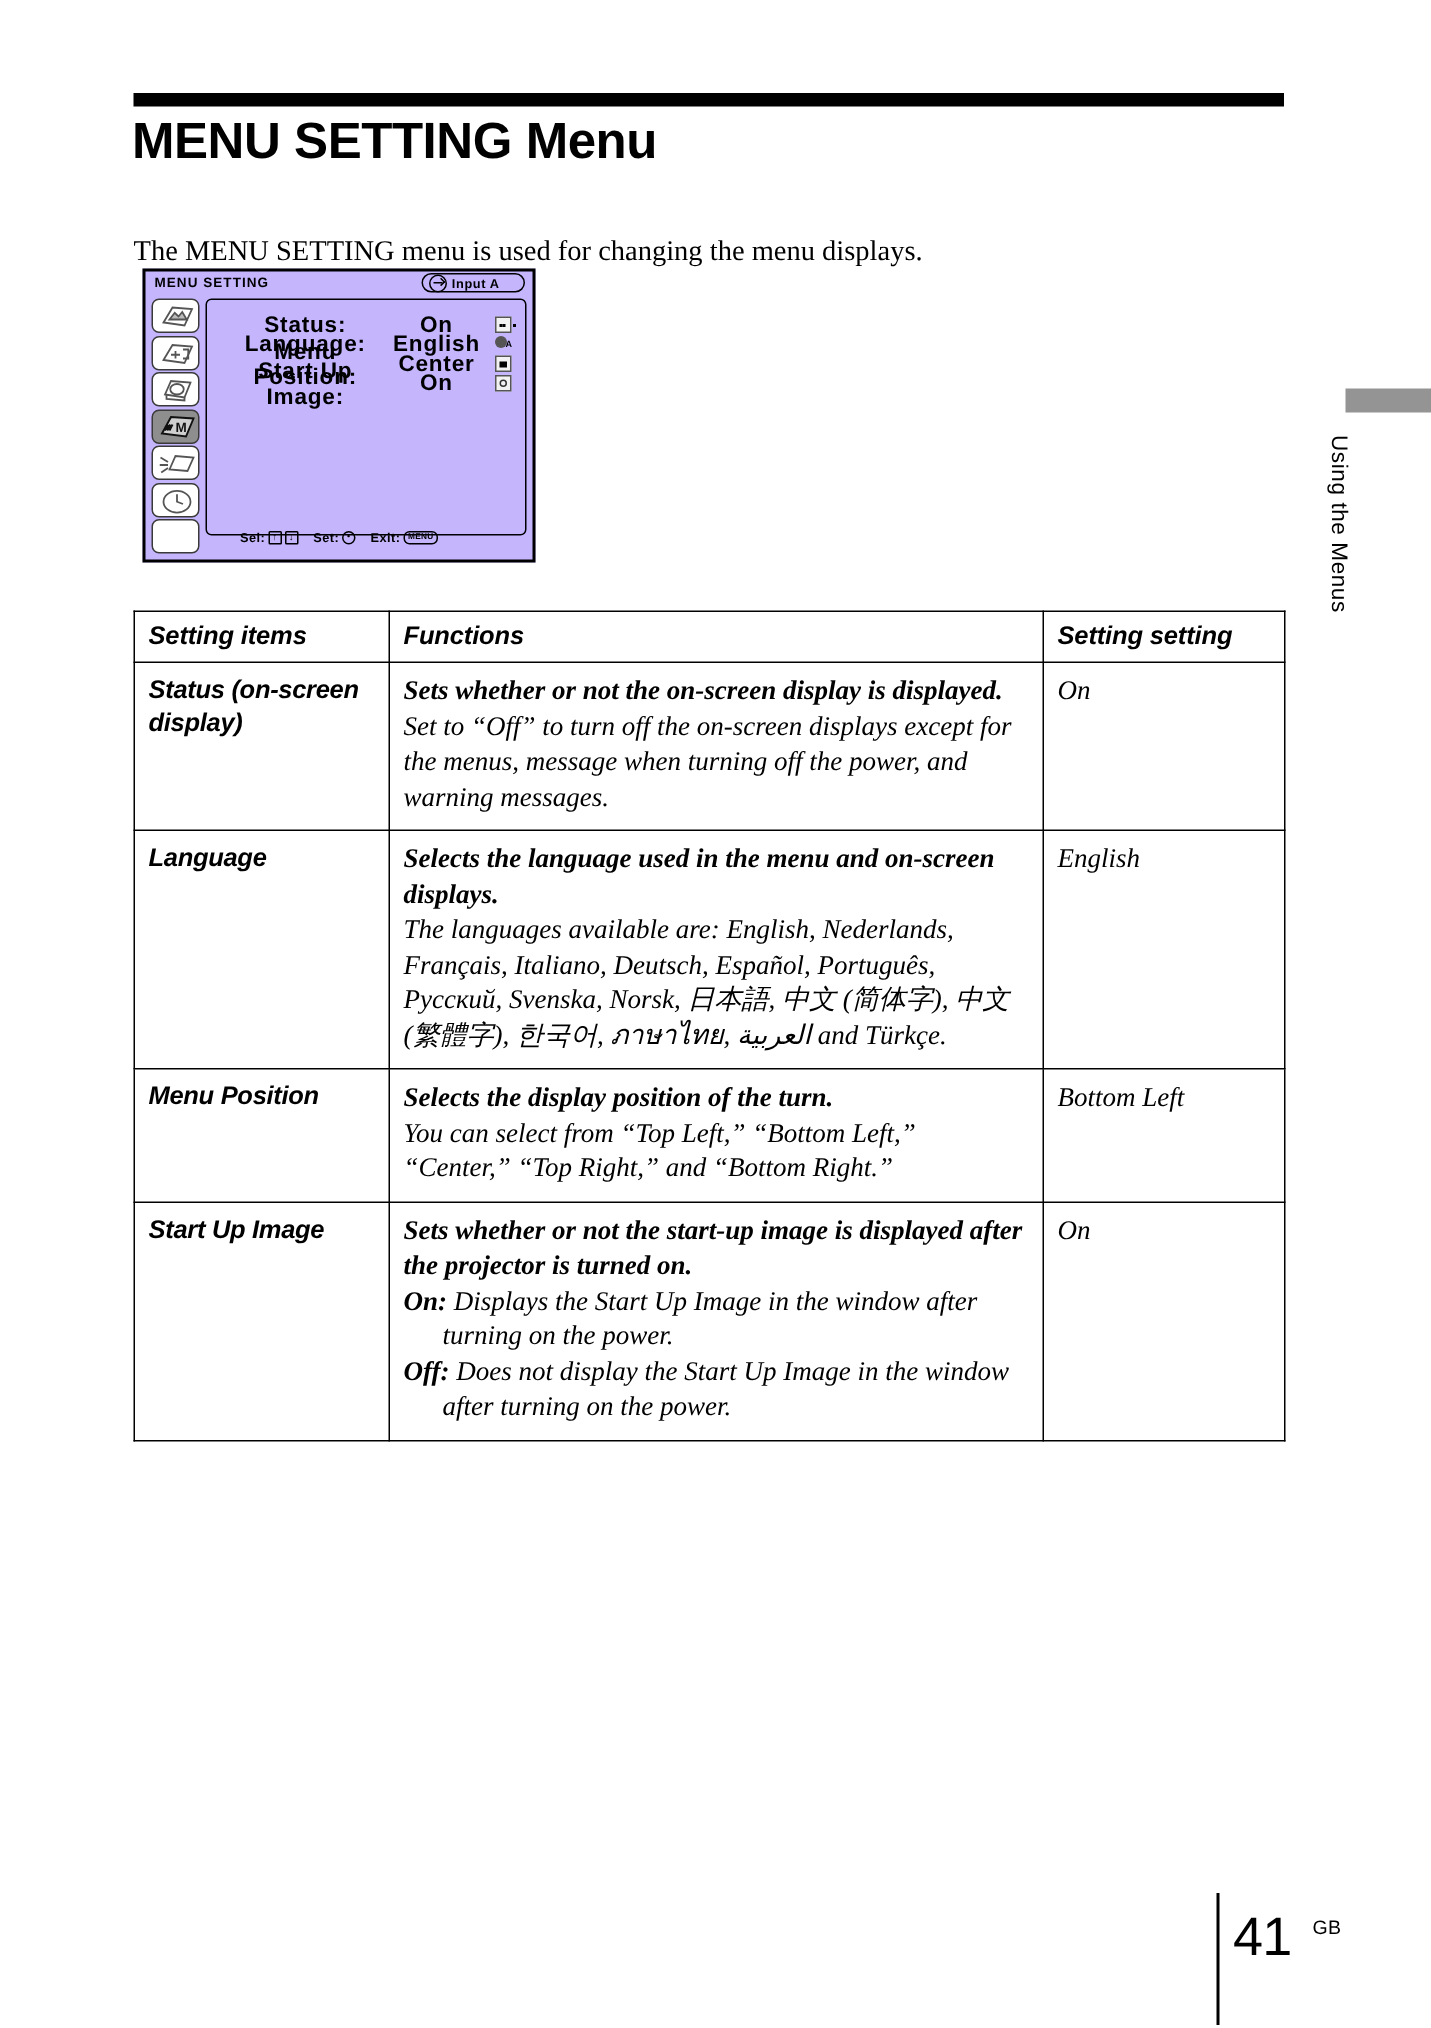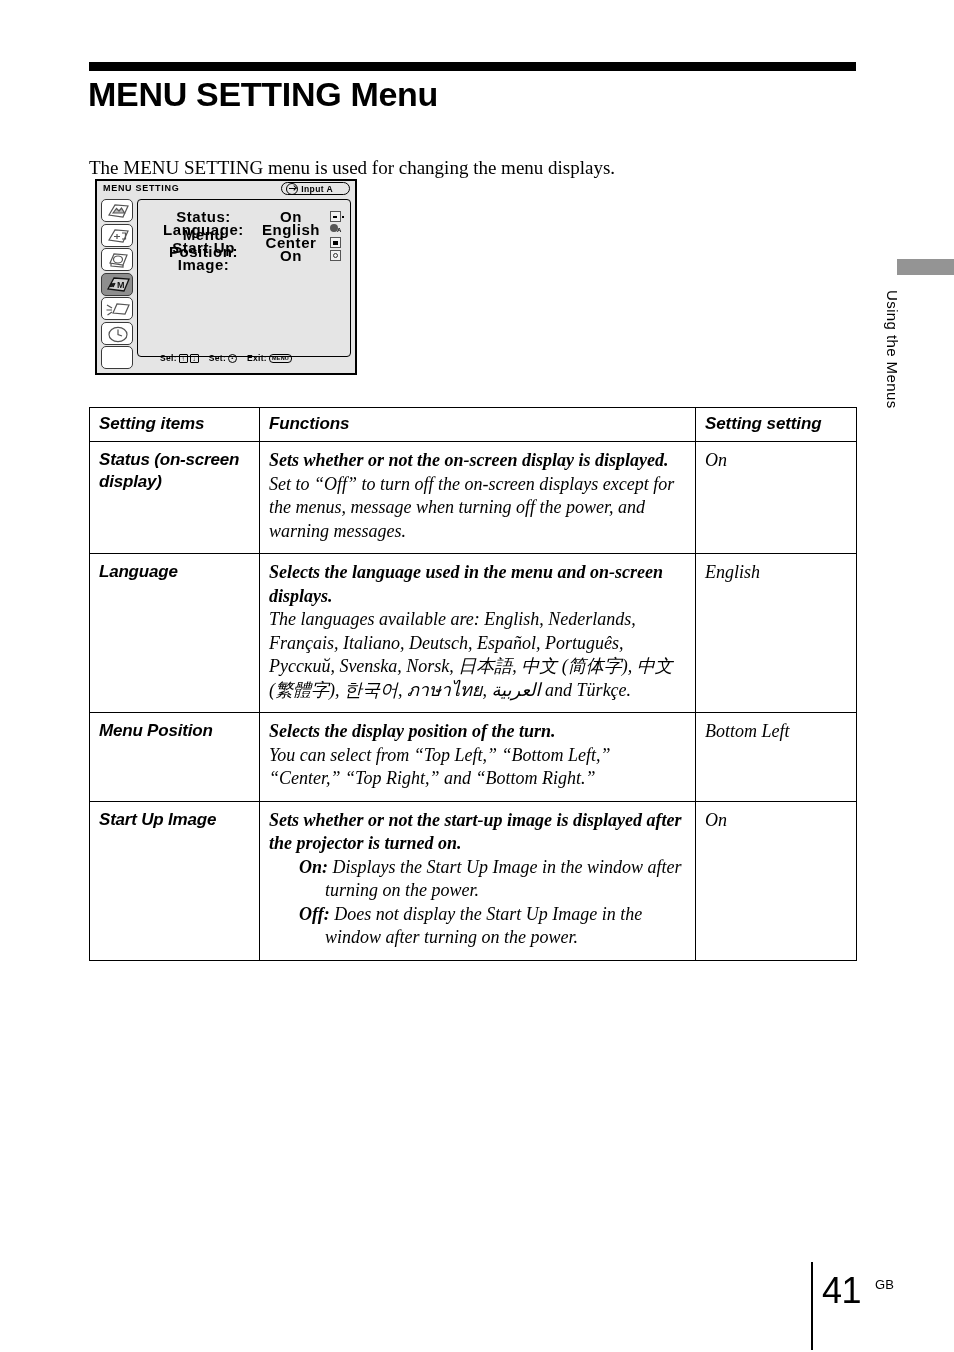--- a/index.html
+++ b/index.html
@@ -46,21 +46,21 @@
   }
 
   
   .osd {
     position: absolute;
     left: 95px;
     top: 179px;
     width: 262px;
     height: 196px;
     border: 2px solid #000000;
-    background: #e5e5e5;
+    background: #c4b5fd;
     box-sizing: border-box;
     font-family: "Liberation Sans", sans-serif;
   }
   .osd-titlebar {
     position: absolute;
     left: 0; top: 0;
     width: 100%;
     height: 17px;
   }
   .osd-title {
@@ -336,21 +336,20 @@
     font-size: 18px;
     line-height: 23px;
   }
   .multiline-langs {
     display: block;
   }
   .hang-item {
     display: block;
     padding-left: 26px;
     text-indent: -26px;
-    margin-left: 30px;
   }
   .hang-item b { font-weight: bold; }
 
   
   .footer-rule {
     position: absolute;
     left: 811px;
     top: 1262px;
     width: 2px;
     height: 88px;

